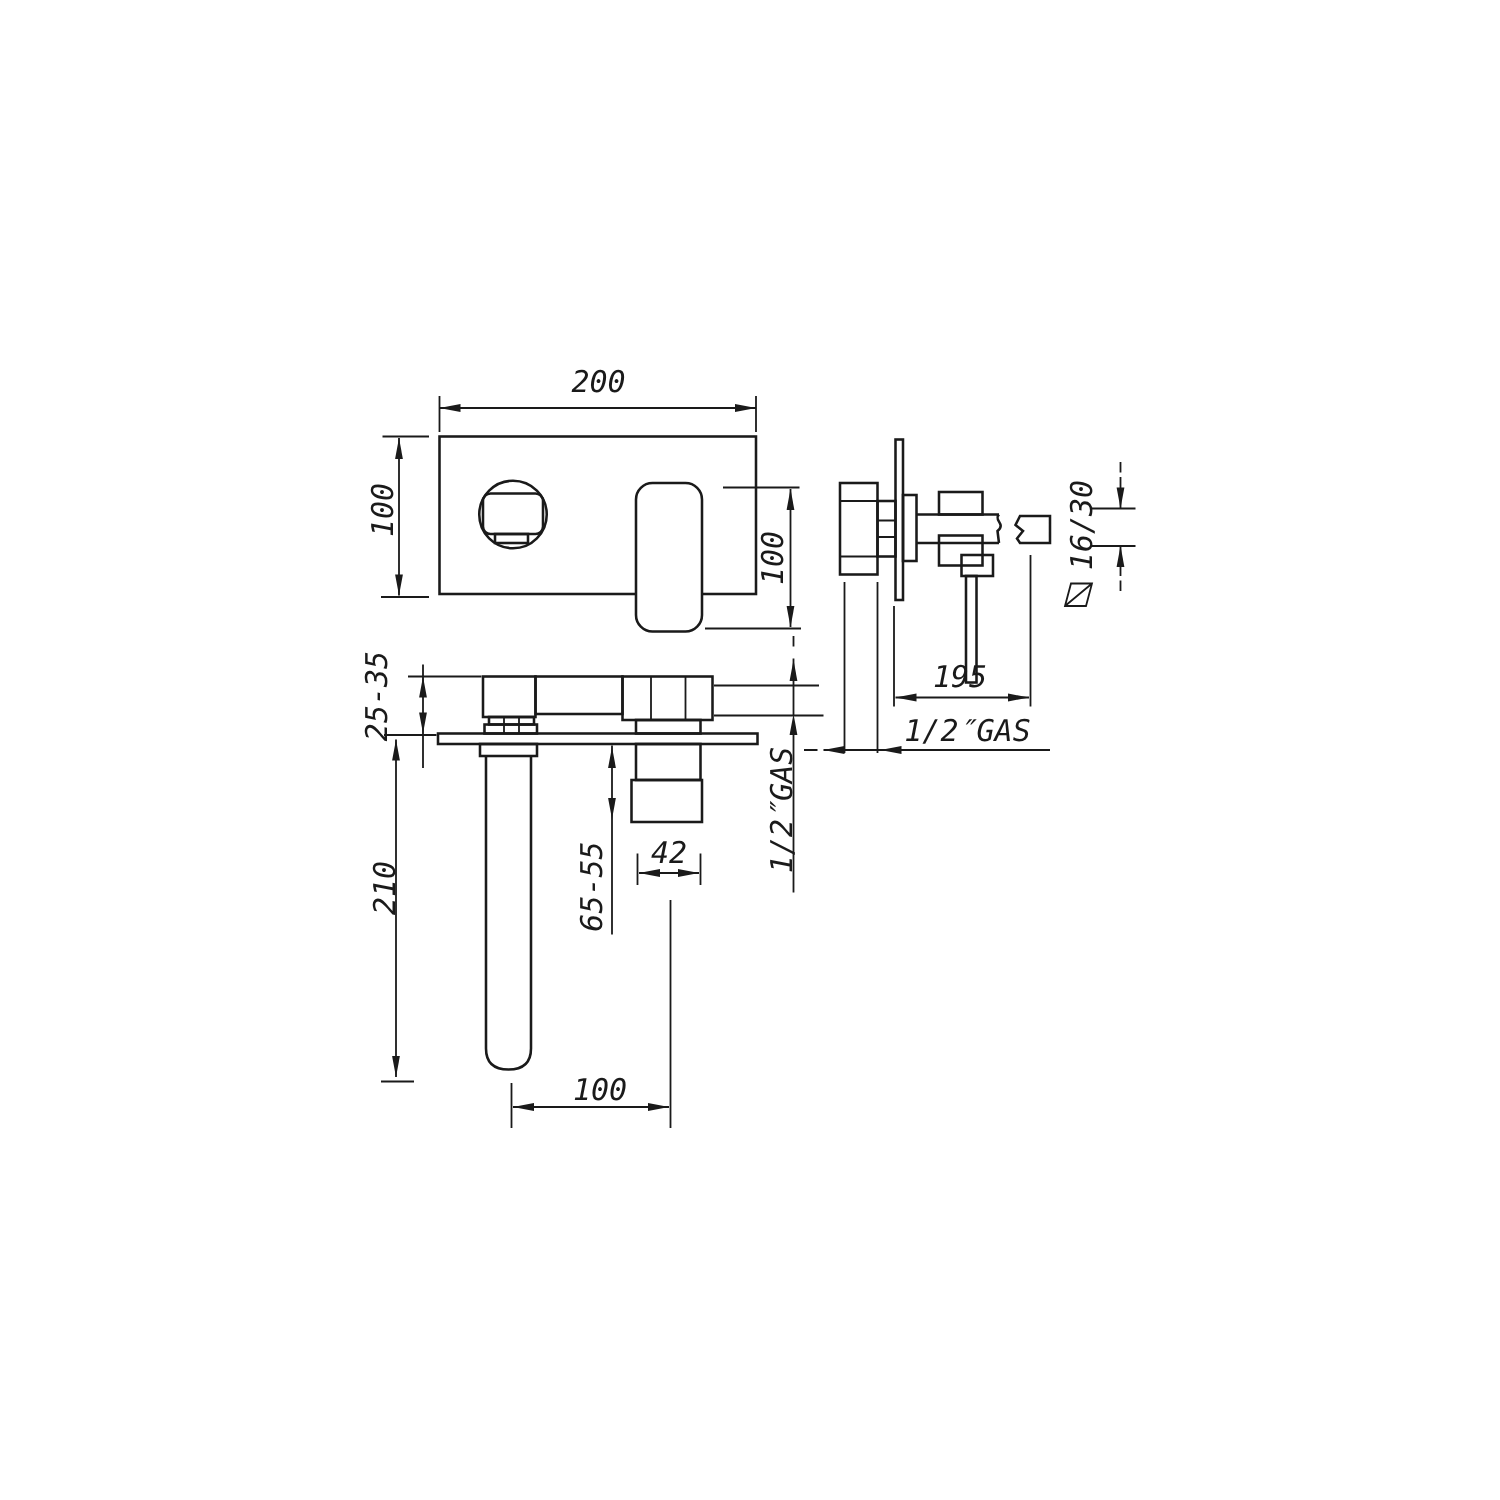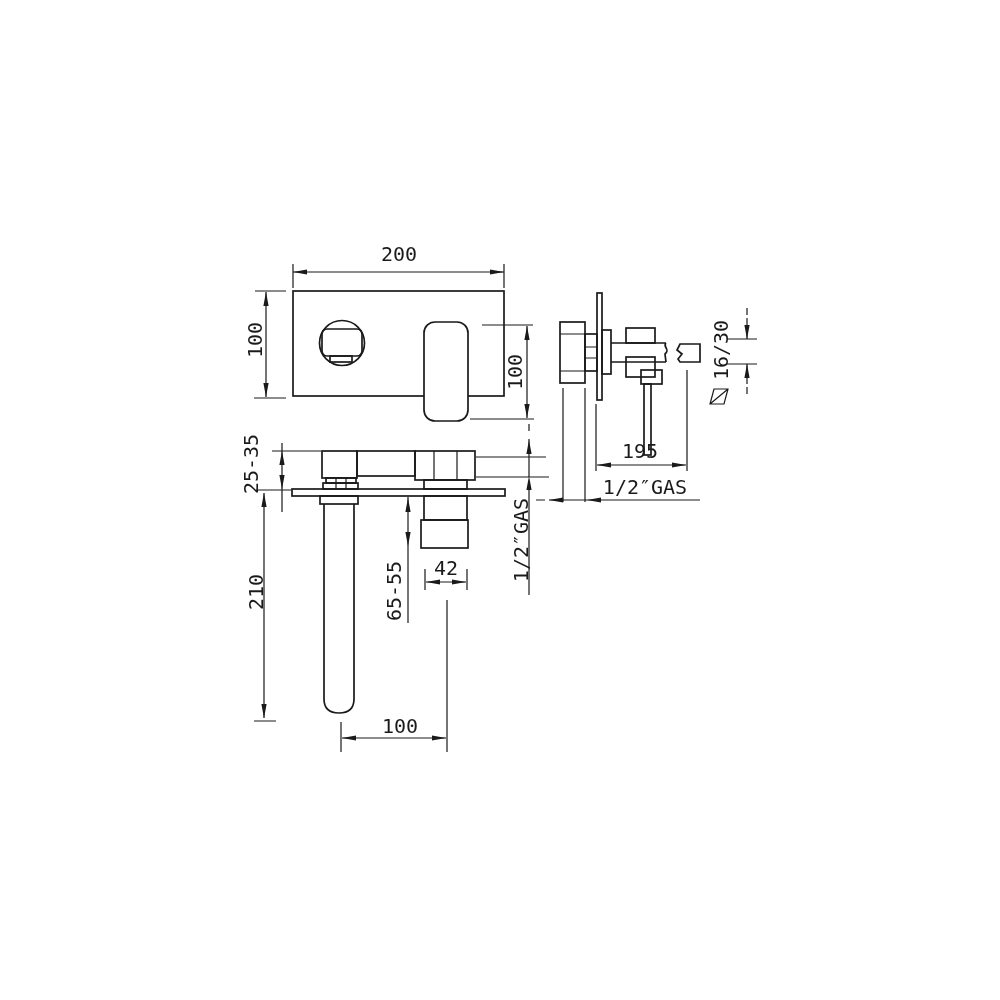--- a/index.html
+++ b/index.html
@@ -1,18 +1,18 @@
 <!DOCTYPE html>
 <html><head>
 <meta charset="utf-8">
 <style>
   html,body{margin:0;padding:0;}
   body{width:1000px;height:1000px;background:#ffffff;position:relative;
        font-family:"DejaVu Sans Mono","Liberation Mono",monospace;}
-  .stage{position:absolute;inset:0;}
+  .stage{position:absolute;inset:0;font-style:italic;}
   svg{position:absolute;left:0;top:0;}
   .ol{fill:none;stroke:#1a1a1a;stroke-width:1.7;stroke-linejoin:miter;}
   .olw{fill:#ffffff;stroke:#1a1a1a;stroke-width:1.7;stroke-linejoin:miter;}
   .dl{fill:none;stroke:#1a1a1a;stroke-width:1.2;}
   .ah{fill:#1a1a1a;stroke:none;}
   text{font-family:"DejaVu Sans Mono","Liberation Mono",monospace;
        font-size:20px;fill:#1a1a1a;}
 </style>
 </head>
 <body>

